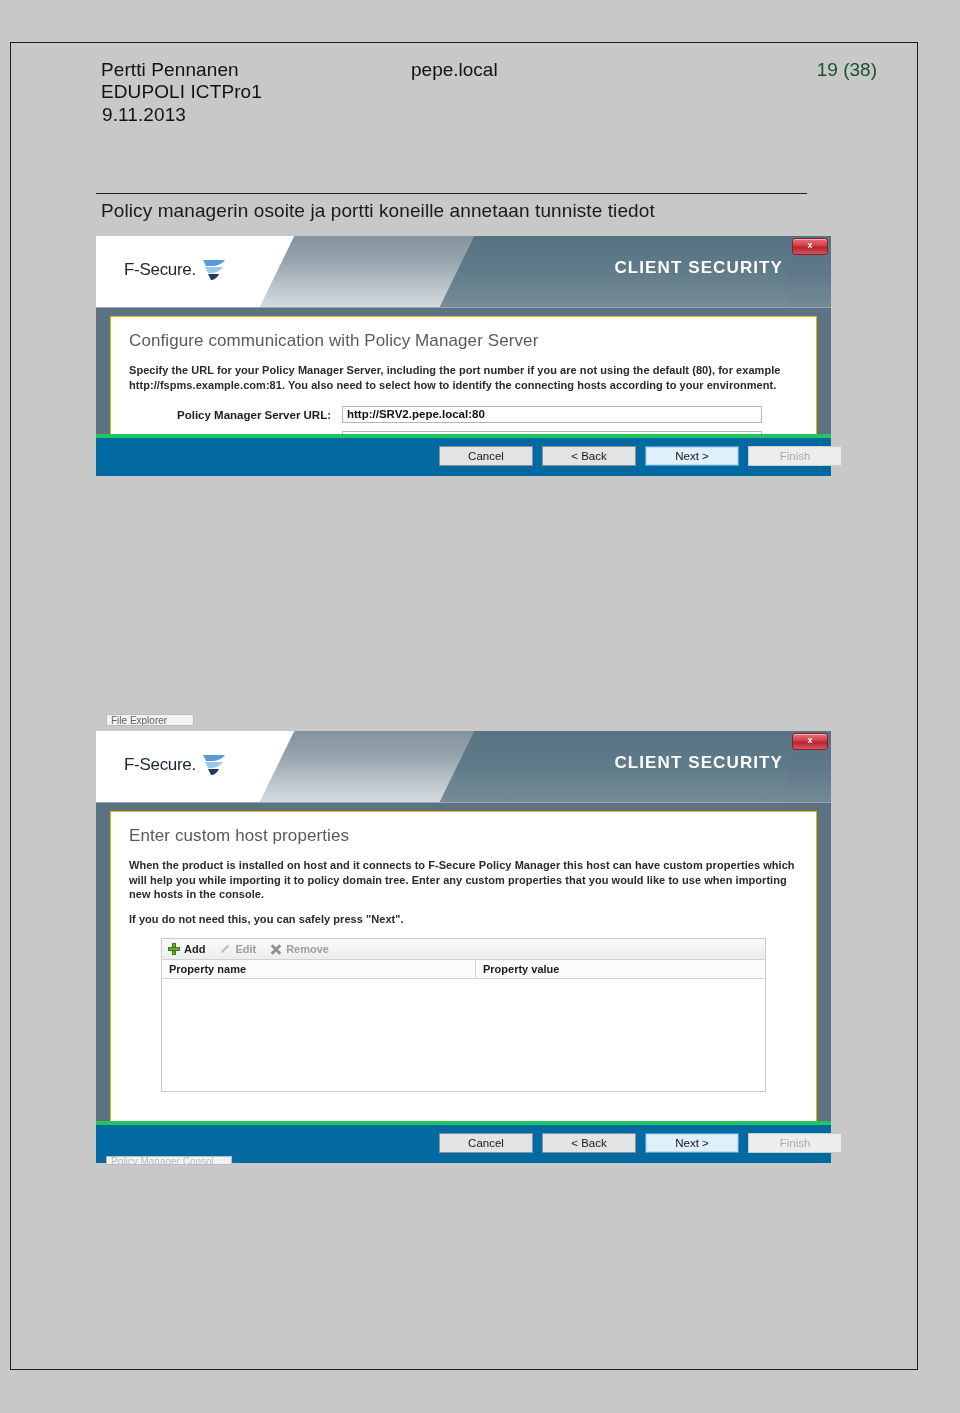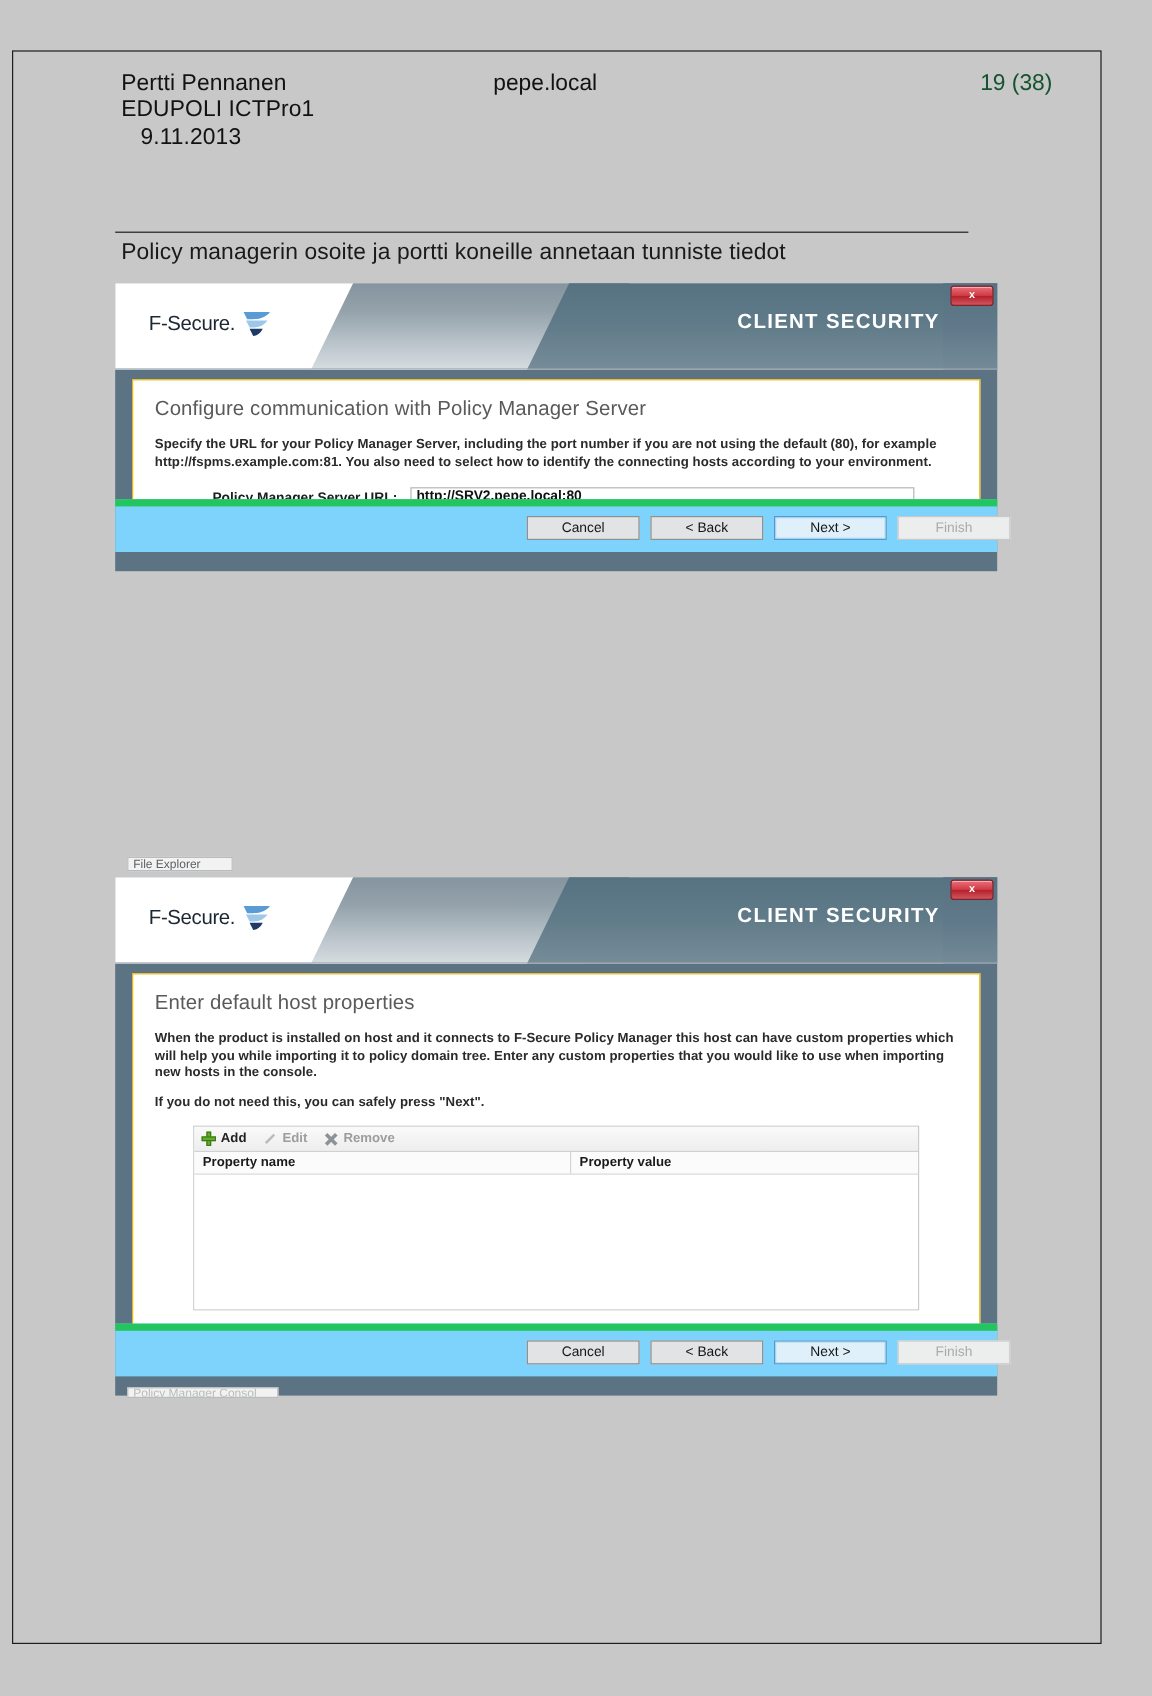--- a/index.html
+++ b/index.html
@@ -13,21 +13,21 @@
     position:absolute;left:10px;top:42px;
     width:908px;height:1328px;
     background:#c8c8c8;
     border:1.5px solid #1d1d1d;
     box-sizing:border-box;
   }
   
   .doc-header{position:absolute;left:90px;top:16px;width:776px;height:72px;}
   .dh-name{position:absolute;left:0;top:0;font-size:19px;color:#121212;letter-spacing:.1px;}
   .dh-org{position:absolute;left:0;top:22px;font-size:19px;color:#121212;letter-spacing:.1px;}
-  .dh-date{position:absolute;left:16px;top:45px;font-size:19px;color:#121212;letter-spacing:.1px;}
+  .dh-date{position:absolute;left:1px;top:45px;font-size:19px;color:#121212;letter-spacing:.1px;}
   .dh-domain{position:absolute;left:310px;top:0;font-size:19px;color:#121212;}
   .dh-page{position:absolute;right:0;top:0;font-size:19px;color:#14532d;}
 
   .rule{position:absolute;left:85px;top:150px;width:711px;height:0;border-top:1.3px solid #1f1f1f;}
   .section-title{position:absolute;left:90px;top:157px;font-size:19px;color:#1a1a1a;letter-spacing:.1px;}
 
   
   .dlg{position:absolute;background:#5b7383;box-sizing:border-box;}
   .dlg-inner{position:absolute;left:0;top:0;right:0;bottom:0;}
 
@@ -79,21 +79,21 @@
     font-size:11.5px;color:#111;font-weight:bold;
     padding:0 4px;line-height:17px;box-sizing:border-box;
   }
   .frm-select{
     flex:1;height:19px;border:1px solid #b3b6b8;background:#fff;
     font-size:11.5px;color:#1a1a1a;padding:0 6px;line-height:19px;
     box-sizing:border-box;position:relative;
   }
   .frm-select .chev{position:absolute;right:6px;top:3px;font-size:11px;color:#3a3a3a;}
 
-  .btnbar{position:absolute;left:0;right:0;bottom:16px;height:38px;background:#7dd3fc;border-top:6px solid #22c55e;}
+  .btnbar{position:absolute;left:0;right:0;bottom:0;height:38px;background:#0369a1;border-top:4px solid #22c55e;}
   .btn{
     position:absolute;top:8px;height:20px;width:94px;
     border:1px solid #8d9094;background:#e2e3e4;
     font-size:11.5px;color:#161616;text-align:center;line-height:19px;
     box-sizing:border-box;
   }
   .btn.focus{border:1px solid #4e9ad1;background:#dff0fa;box-shadow:0 0 0 1px #bcdcef inset;}
   .btn.disabled{color:#a9abad;border-color:#c8cacc;background:#eceded;}
 
   
@@ -209,21 +209,21 @@
             <path d="M5 9 L23 9 C20 13 16 15 11 15 L8 15 Z" fill="#9ec8e8"></path>
             <path d="M8 16 L19 16 C17 20 14 22 11 22 Z" fill="#1f3a66"></path>
           </svg>
         </div>
 
         <div class="banner-title">CLIENT SECURITY</div>
         <div class="closebtn">x</div>
       </div>
 
       <div class="body-pane" style="top:80px;height:312px;padding:14px 18px;">
-        <div class="pane-h1">Enter default host properties</div>
+        <div class="pane-h1">Enter custom host properties</div>
         <div class="pane-p" style="margin-top:12px;">When the product is installed on host and it connects to F-Secure Policy Manager this host can have custom properties which will help you while importing it to policy domain tree. Enter any custom properties that you would like to use when importing new hosts in the console.</div>
         <div class="pane-p" style="margin-top:10px;">If you do not need this, you can safely press "Next".</div>
 
         <div class="tbl-wrap" style="margin-top:12px;margin-left:32px;margin-right:32px;">
           <div class="tbl-toolbar">
             <div class="tb-item">
               <span class="tb-ico ico-plus"></span>
               <span>Add</span>
             </div>
             <div class="tb-item dim">

